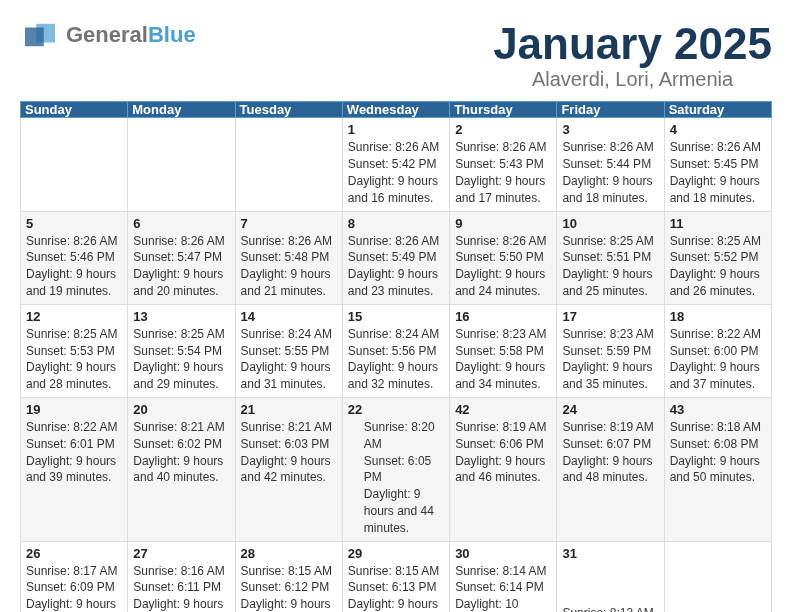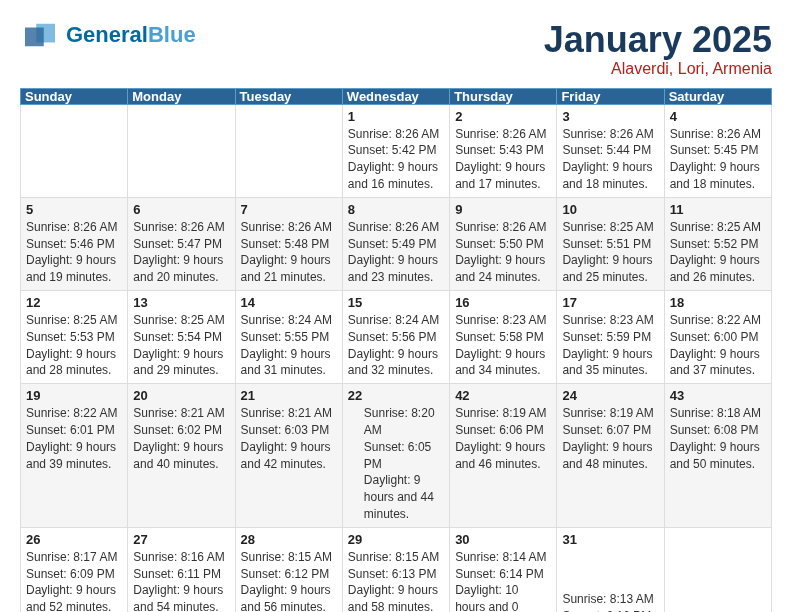--- a/index.html
+++ b/index.html
@@ -25,29 +25,30 @@
     }
     .logo-wrapper {
       display: flex;
       align-items: center;
       gap: 6px;
     }
     .title-block {
       text-align: right;
     }
     .title-block h1 {
-      font-size: 36px;
+      font-size: 44px;
       font-weight: bold;
       color: #1a3a5c;
       line-height: 1.1;
     }
     .title-block h2 {
-      font-size: 16px;
+      font-size: 20px;
       font-weight: normal;
-      color: #b91c1c;
+      color: #737373;
+      text-align: center;
     }
     table {
       width: 100%;
       border-collapse: collapse;
       table-layout: fixed;
     }
     thead tr {
       background-color: #2a6496;
       color: #fff;
     }
@@ -90,21 +91,21 @@
 
 <div class="page">
   <div class="header">
     <div class="logo-wrapper">
       <svg class="logo-icon" viewBox="0 0 50 40" xmlns="http://www.w3.org/2000/svg">
         <polygon points="20,5 45,5 45,30 20,30" fill="#4a9fd4" opacity="0.7"></polygon>
         <polygon points="5,10 30,10 30,35 5,35" fill="#2a6496" opacity="0.8"></polygon>
       </svg>
       <div class="logo-text-block">
         <div style="font-size:22px;font-weight:bold;color:#1a3a5c;line-height:1;">
-          <span style="color:#0369a1;">General</span><span style="color:#4a9fd4;text-align:right;">Blue</span>
+          <span style="color:#737373;">General</span><span style="color:#4a9fd4;text-align:right;">Blue</span>
         </div>
       </div>
     </div>
     <div class="title-block">
       <h1>January 2025</h1>
       <h2>Alaverdi, Lori, Armenia</h2>
     </div>
   </div>
 
   <table>

